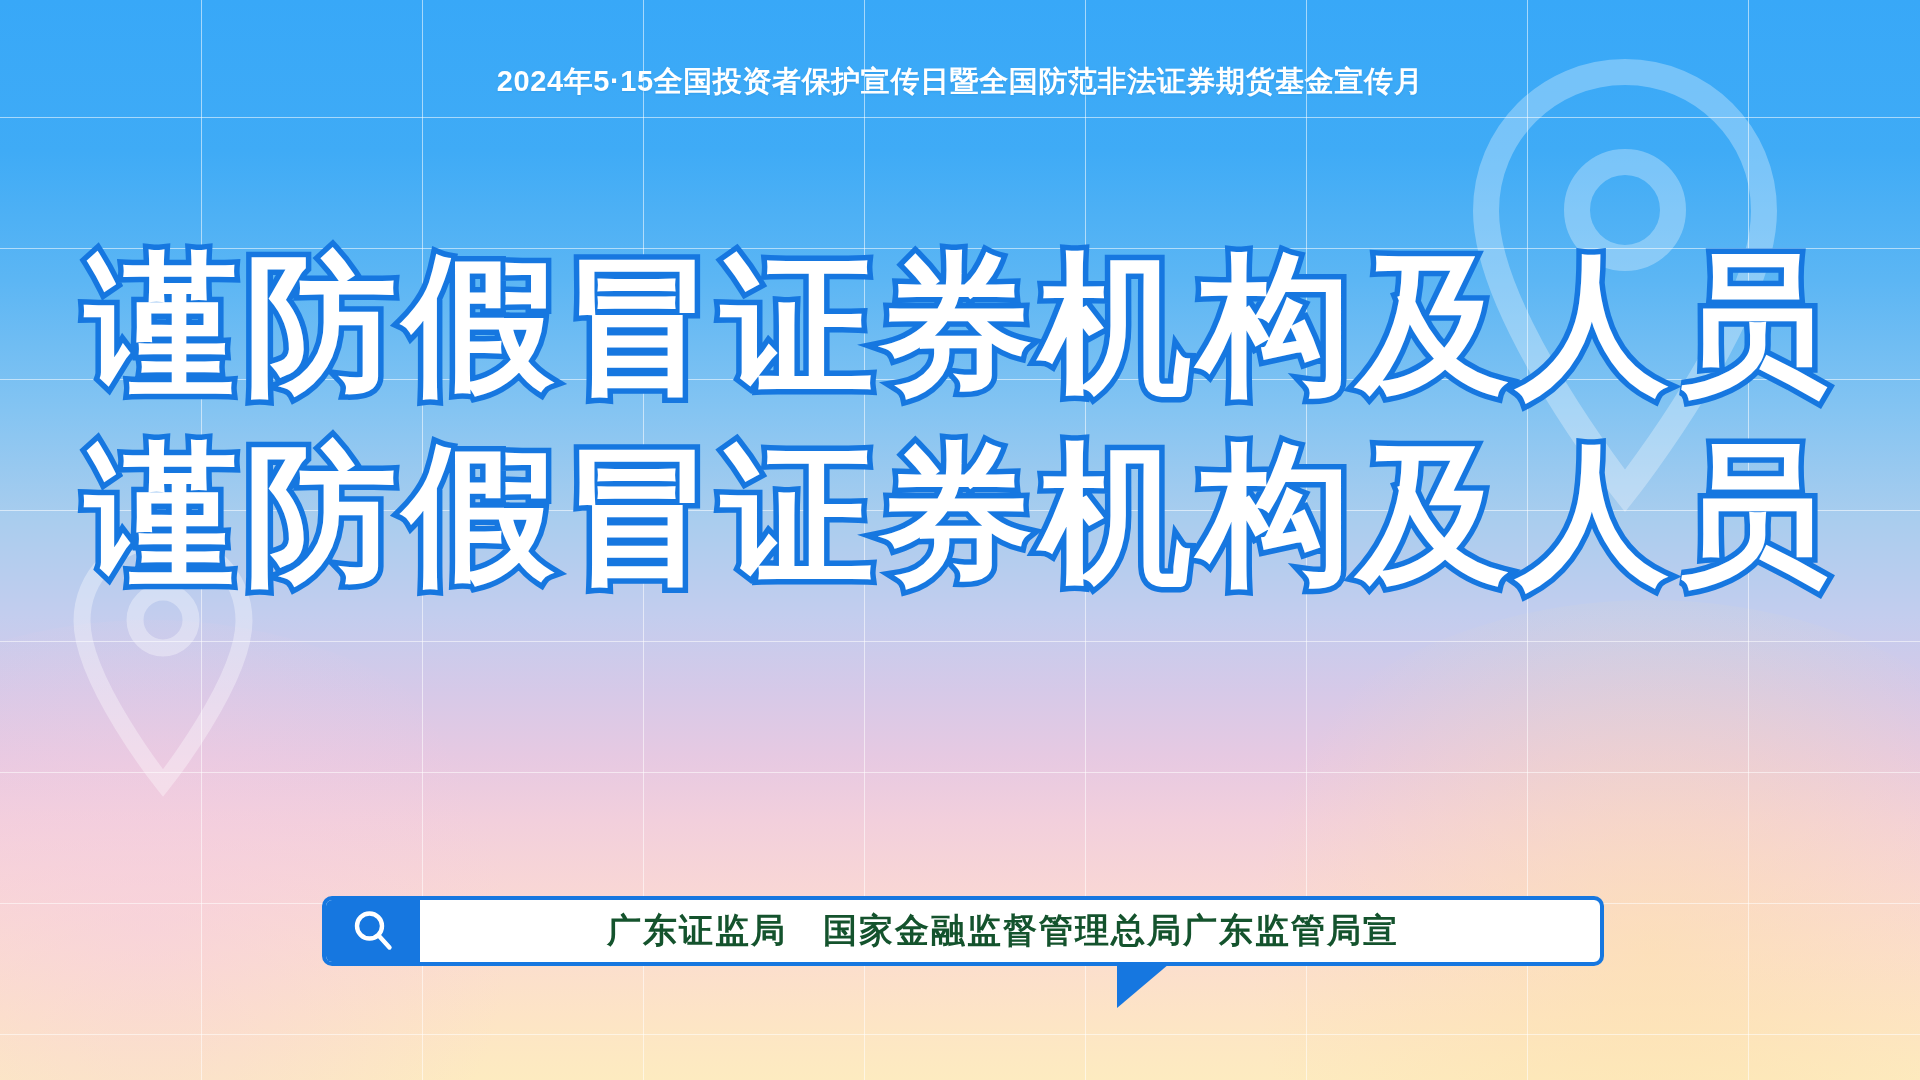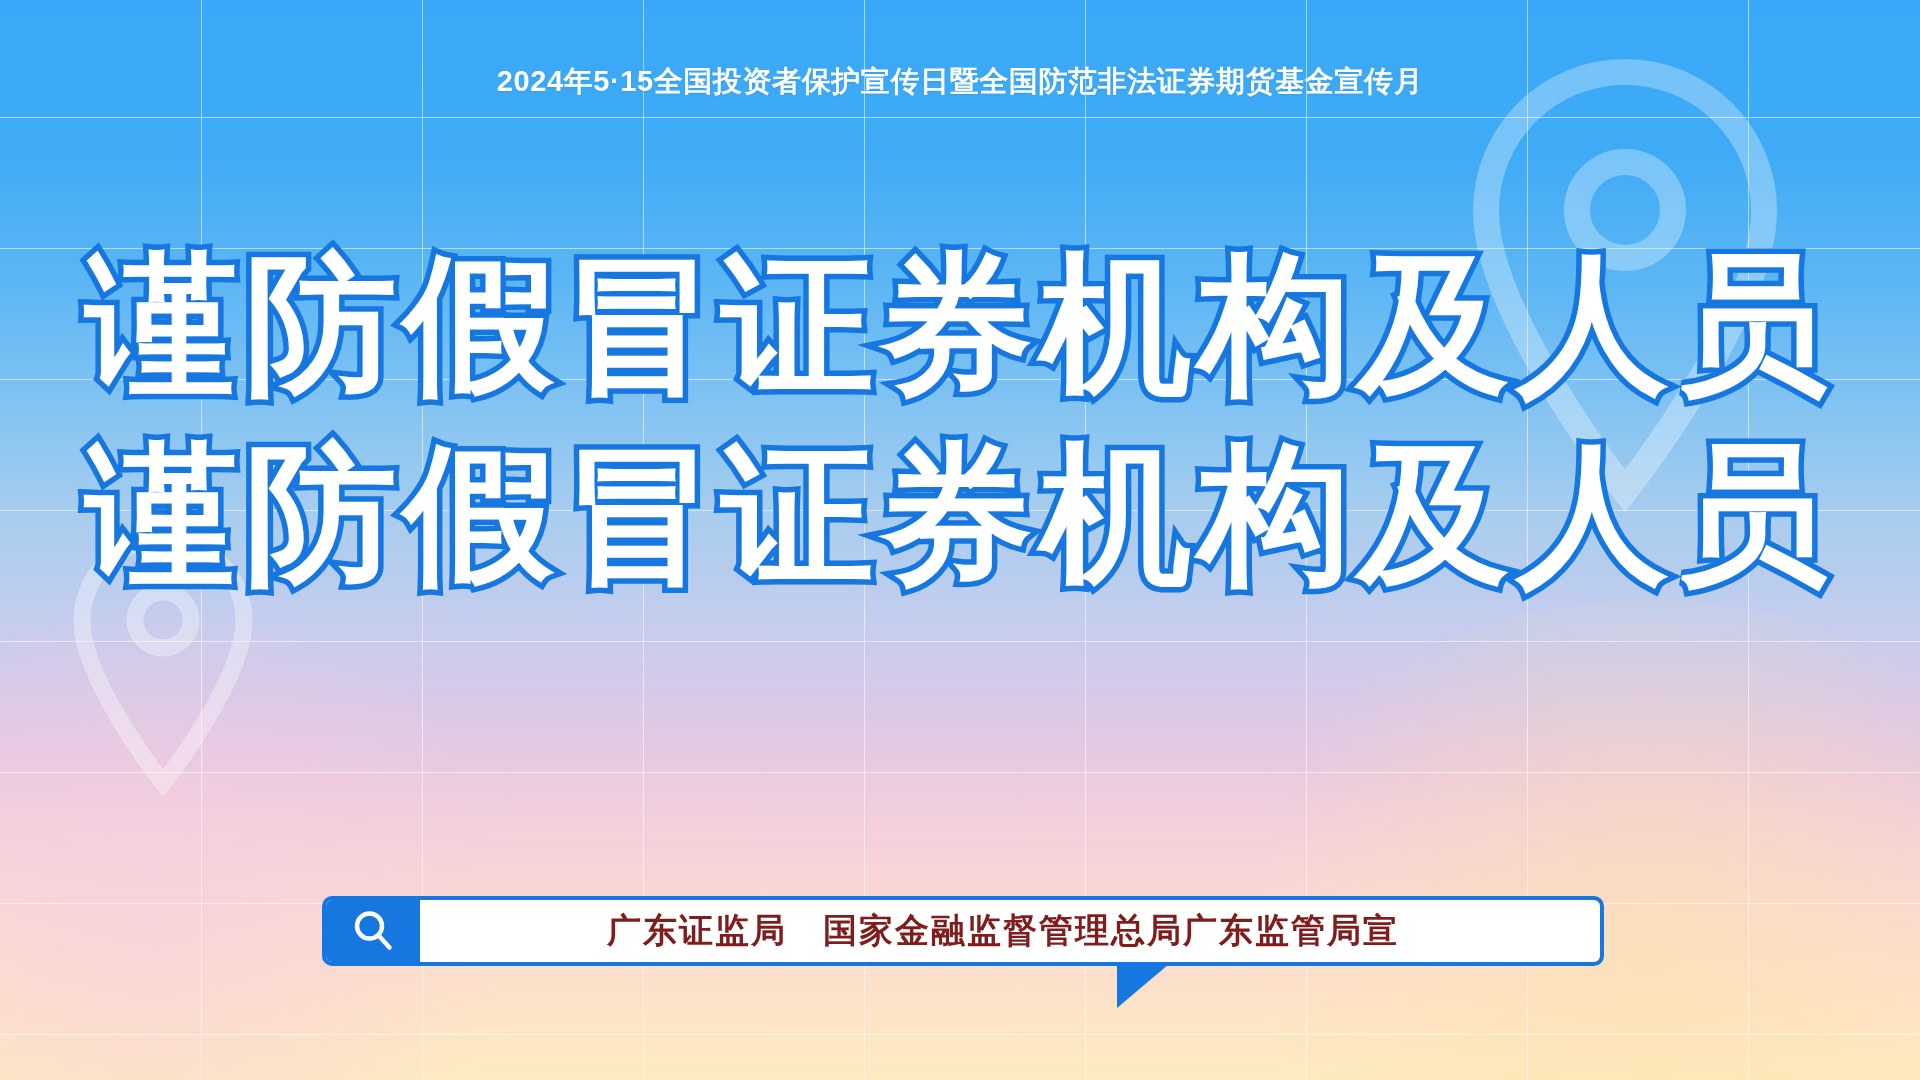--- a/index.html
+++ b/index.html
@@ -119,21 +119,21 @@
   .search-btn{
     width:94px;
     background:#1677e0;
     display:flex; align-items:center; justify-content:center;
     flex:0 0 94px;
   }
   .search-btn svg{ display:block; }
   .footer-text{
     flex:1 1 auto;
     display:flex; align-items:center; justify-content:center;
-    color:#7f1d1d;
+    color:#14532d;
     font-size:34px;
     font-weight:bold;
     letter-spacing:2px;
     white-space:nowrap;
     padding-right:14px;
   }
   
   .footer-tail{
     position:absolute;
     left:1117px; top:964px;

